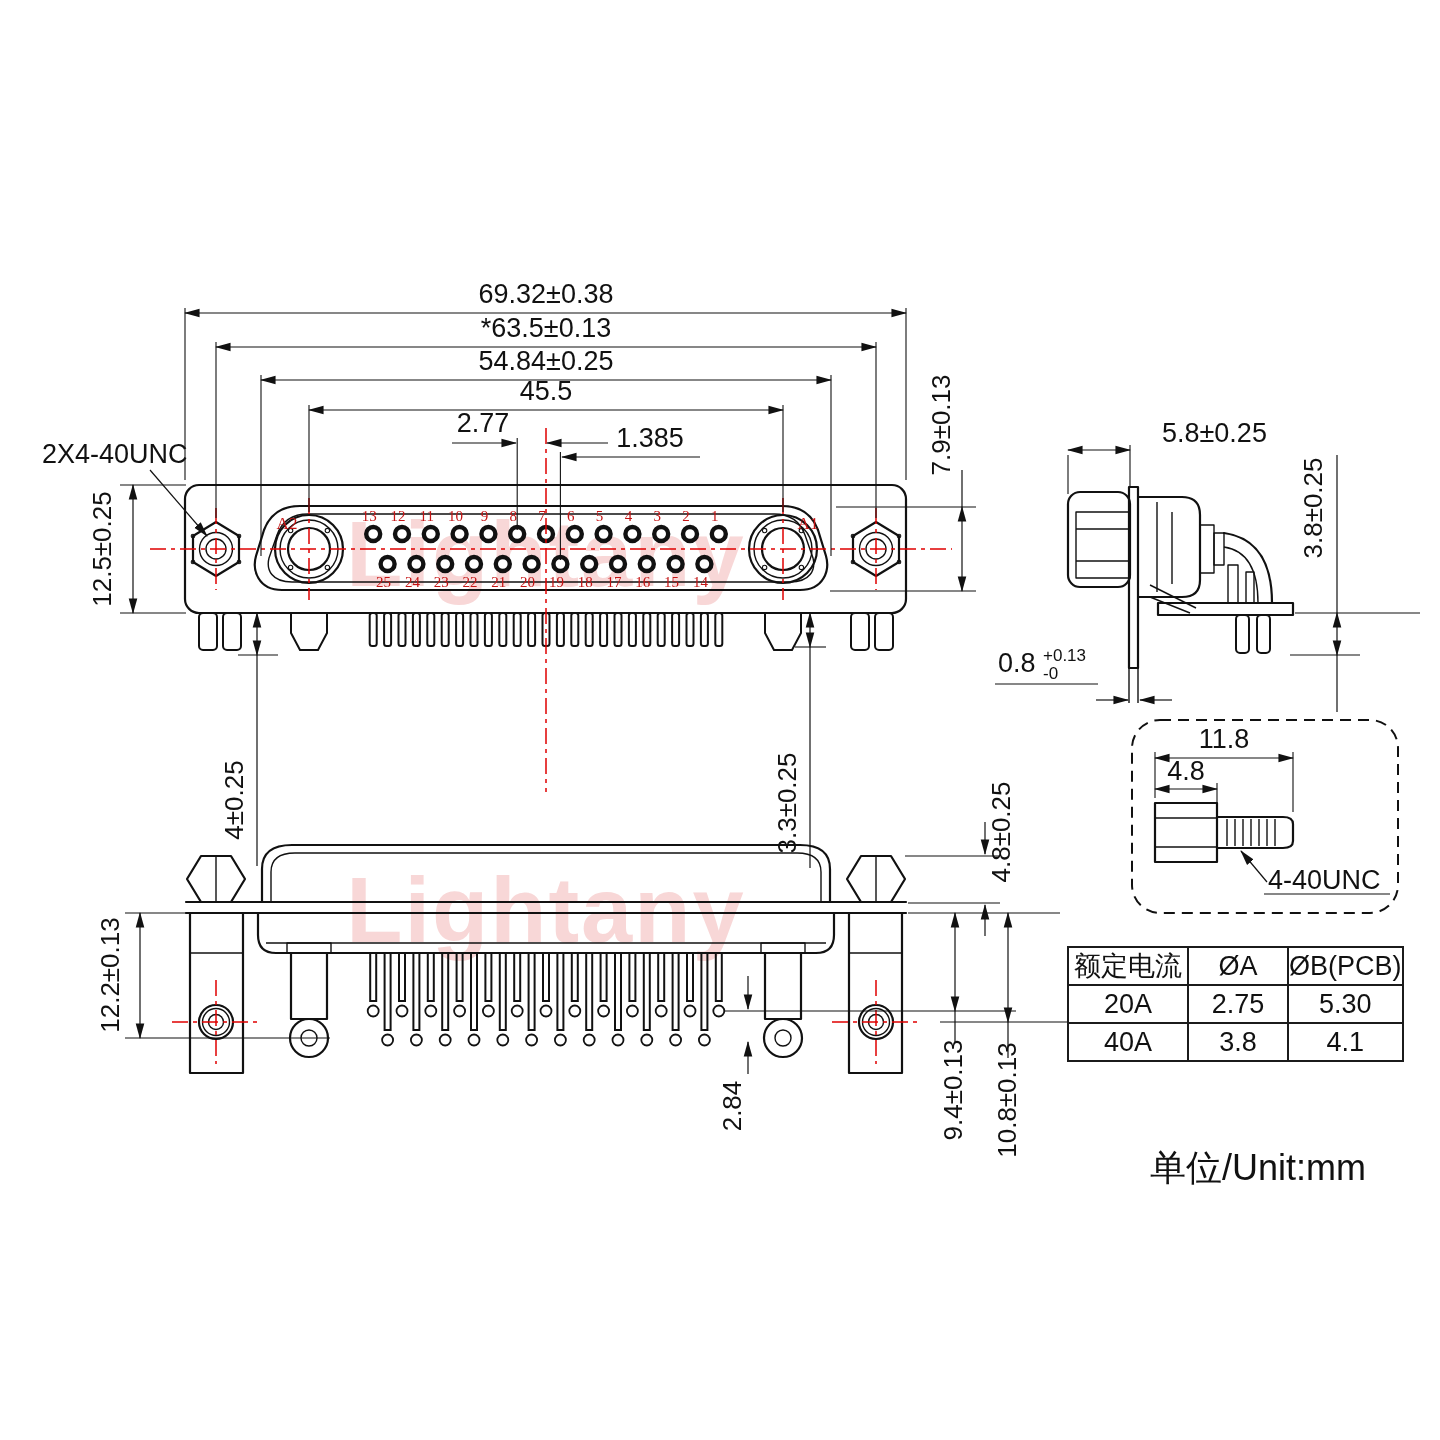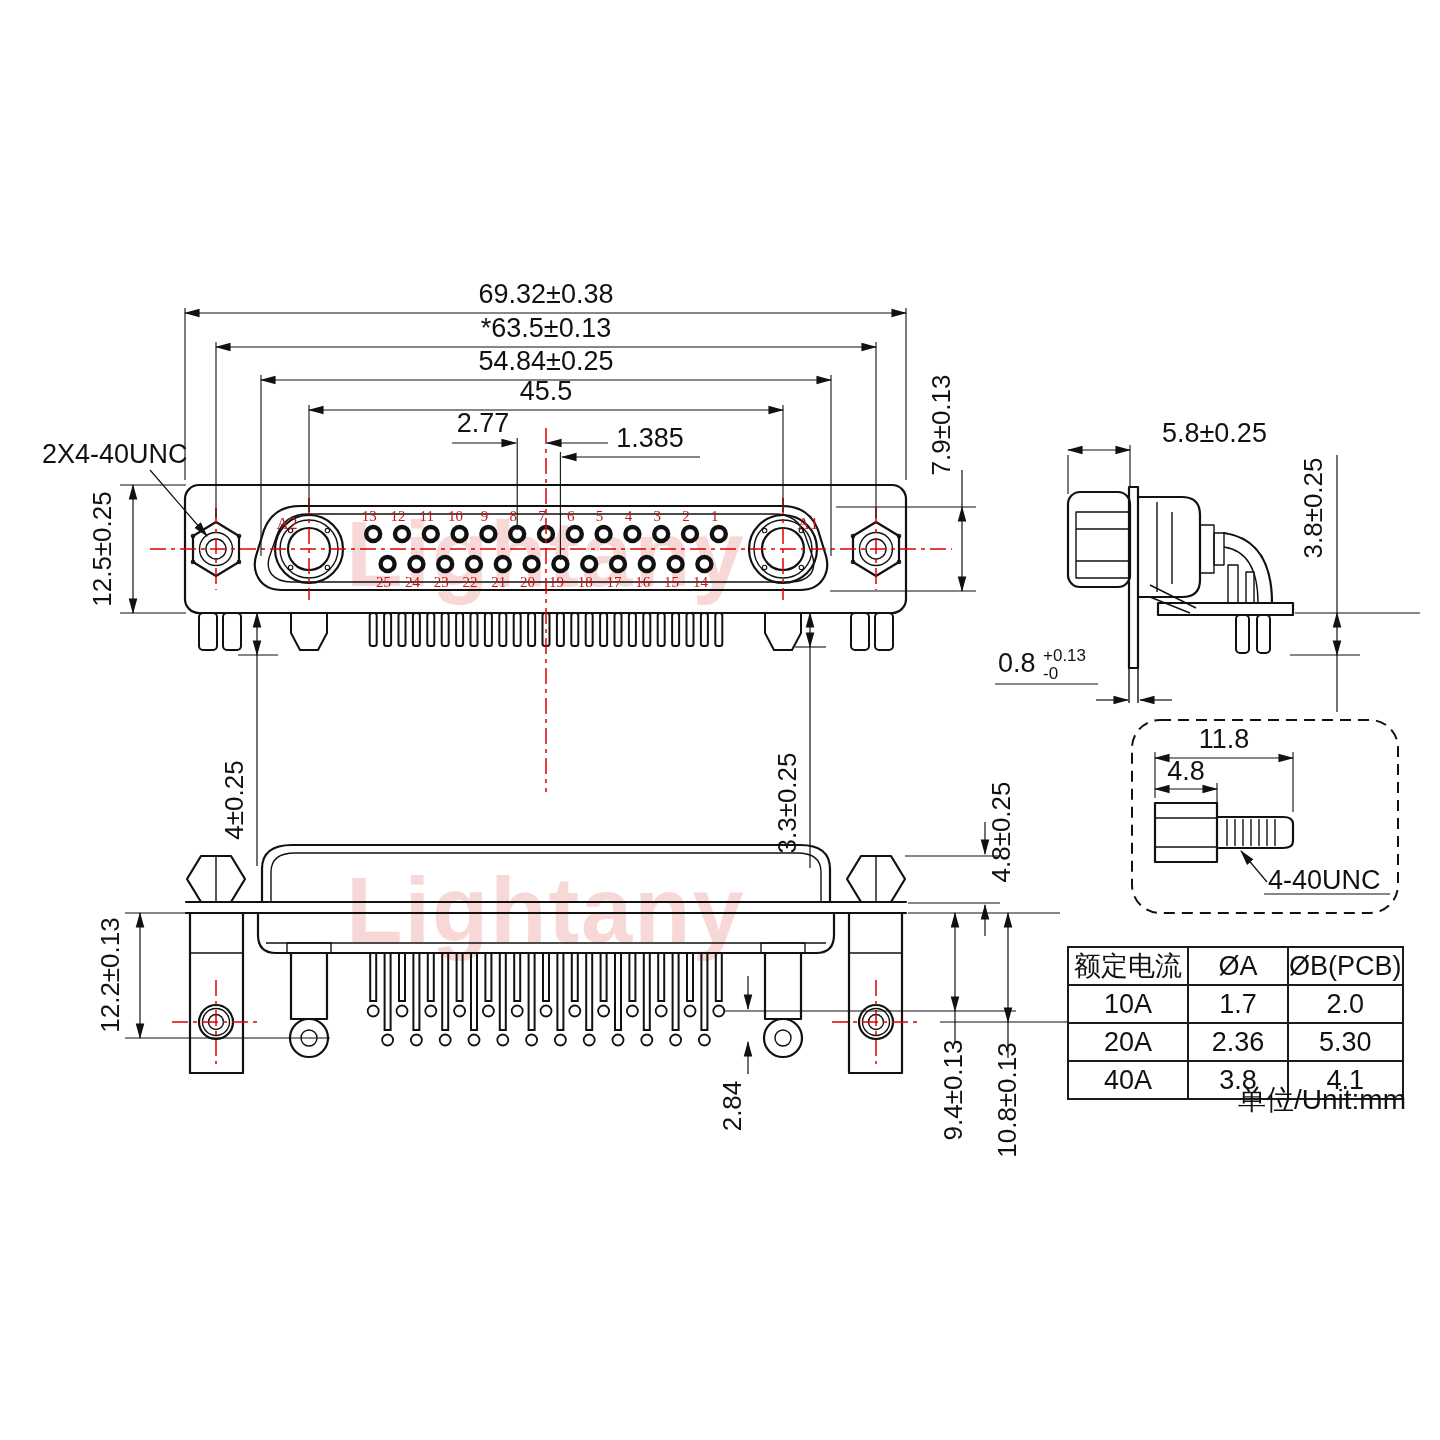--- a/index.html
+++ b/index.html
@@ -18,22 +18,22 @@
   .thin{stroke:#111;stroke-width:1.1;fill:none;}
   .dimln{stroke:#111;stroke-width:1.2;fill:none;}
   .red{stroke:#e00000;stroke-width:1.5;fill:none;stroke-dasharray:16 5 4 5;}
   .pin{fill:#fff;stroke:#111;stroke-width:4.4;}
   .stub{fill:none;stroke:#111;stroke-width:2;}
   #spec-table{position:absolute;left:1067px;top:946px;}
   #spec-table table{border-collapse:collapse;table-layout:fixed;}
   #spec-table td,#spec-table th{border:2.2px solid #1b1b1b;height:36px;text-align:center;
       font-size:27px;font-weight:normal;padding:0;color:#111;}
   #spec-table .c1{width:118px}#spec-table .c2{width:98px}#spec-table .c3{width:109px}
-  #unit-label{position:absolute;left:1150px;top:1081px;width:256px;text-align:right;
-      font-size:28px;color:#111;}
+  #unit-label{position:absolute;left:1150px;top:1144px;width:256px;text-align:left;
+      font-size:36px;color:#111;}
 </style>
 </head>
 <body>
 
 <div id="page">
 <svg width="1440" height="1440" viewBox="0 0 1440 1440">
   <defs>
     <marker id="arr" viewBox="0 0 12 8" refX="11.2" refY="4" markerWidth="13" markerHeight="9" orient="auto-start-reverse">
           <path d="M0,0.7 L12,4 L0,7.3 z" fill="#111"></path>
         </marker>
@@ -438,27 +438,22 @@
   <table>
     <thead>
       <tr>
         <th class="c1">额定电流</th>
         <th class="c2">ØA</th>
         <th class="c3">ØB(PCB)</th>
       </tr>
     </thead>
     <tbody>
           <tr>
-            <td>10A</td>
-            <td>1.7</td>
-            <td>2.0</td>
-          </tr>
-          <tr>
             <td>20A</td>
-            <td>2.36</td>
+            <td>2.75</td>
             <td>5.30</td>
           </tr>
           <tr>
             <td>40A</td>
             <td>3.8</td>
             <td>4.1</td>
           </tr>
         </tbody>
   </table>
 </div>

